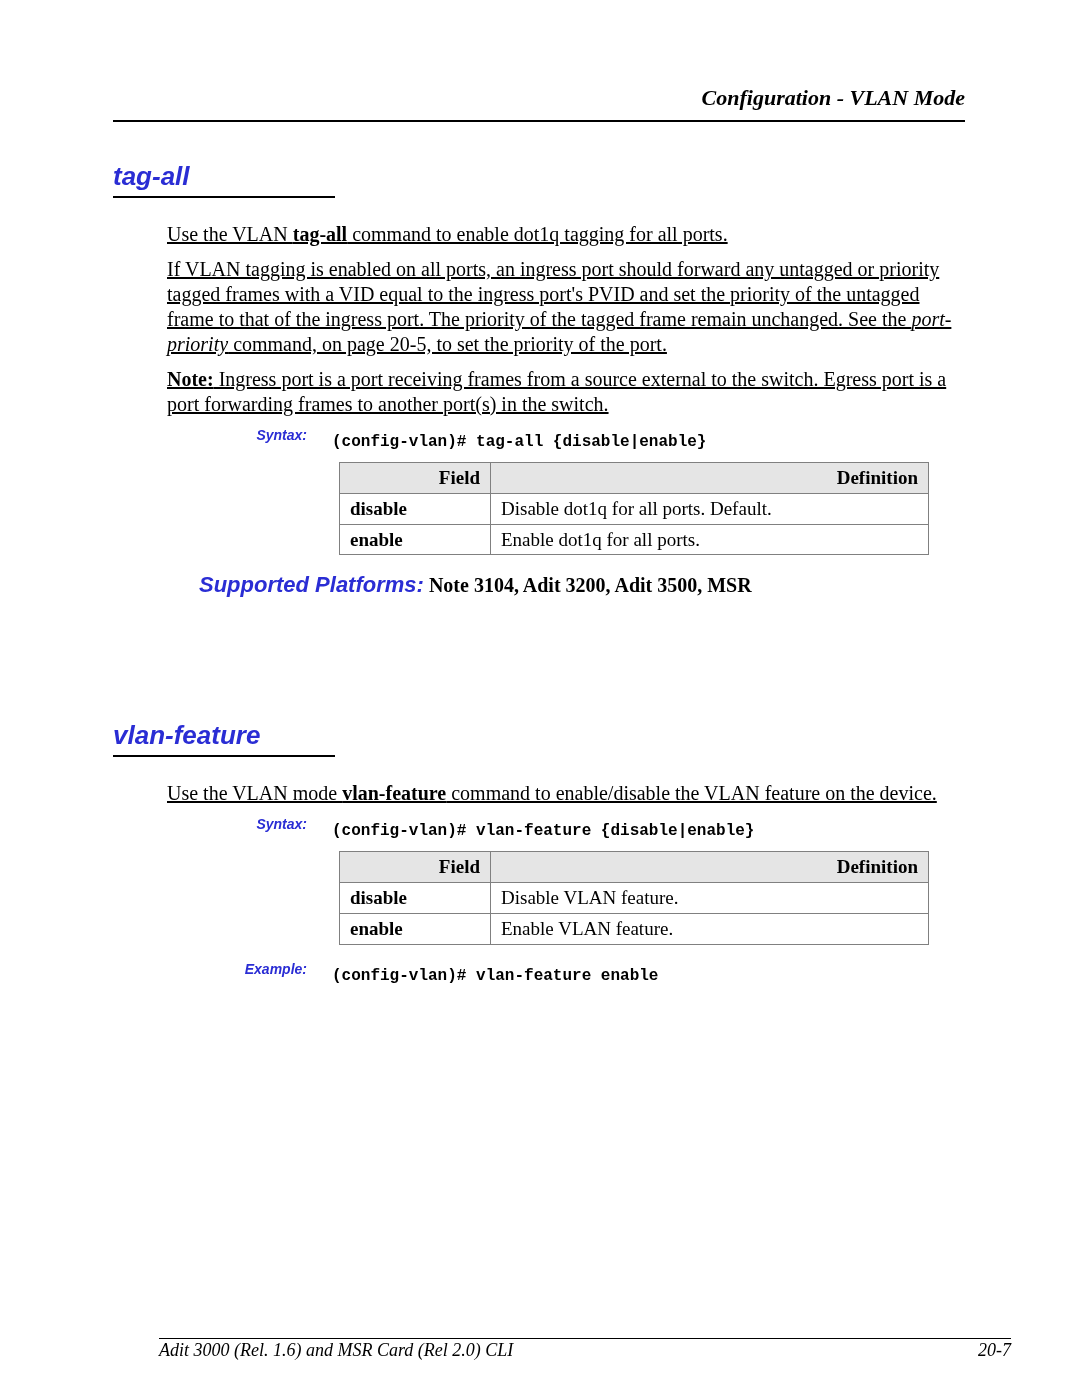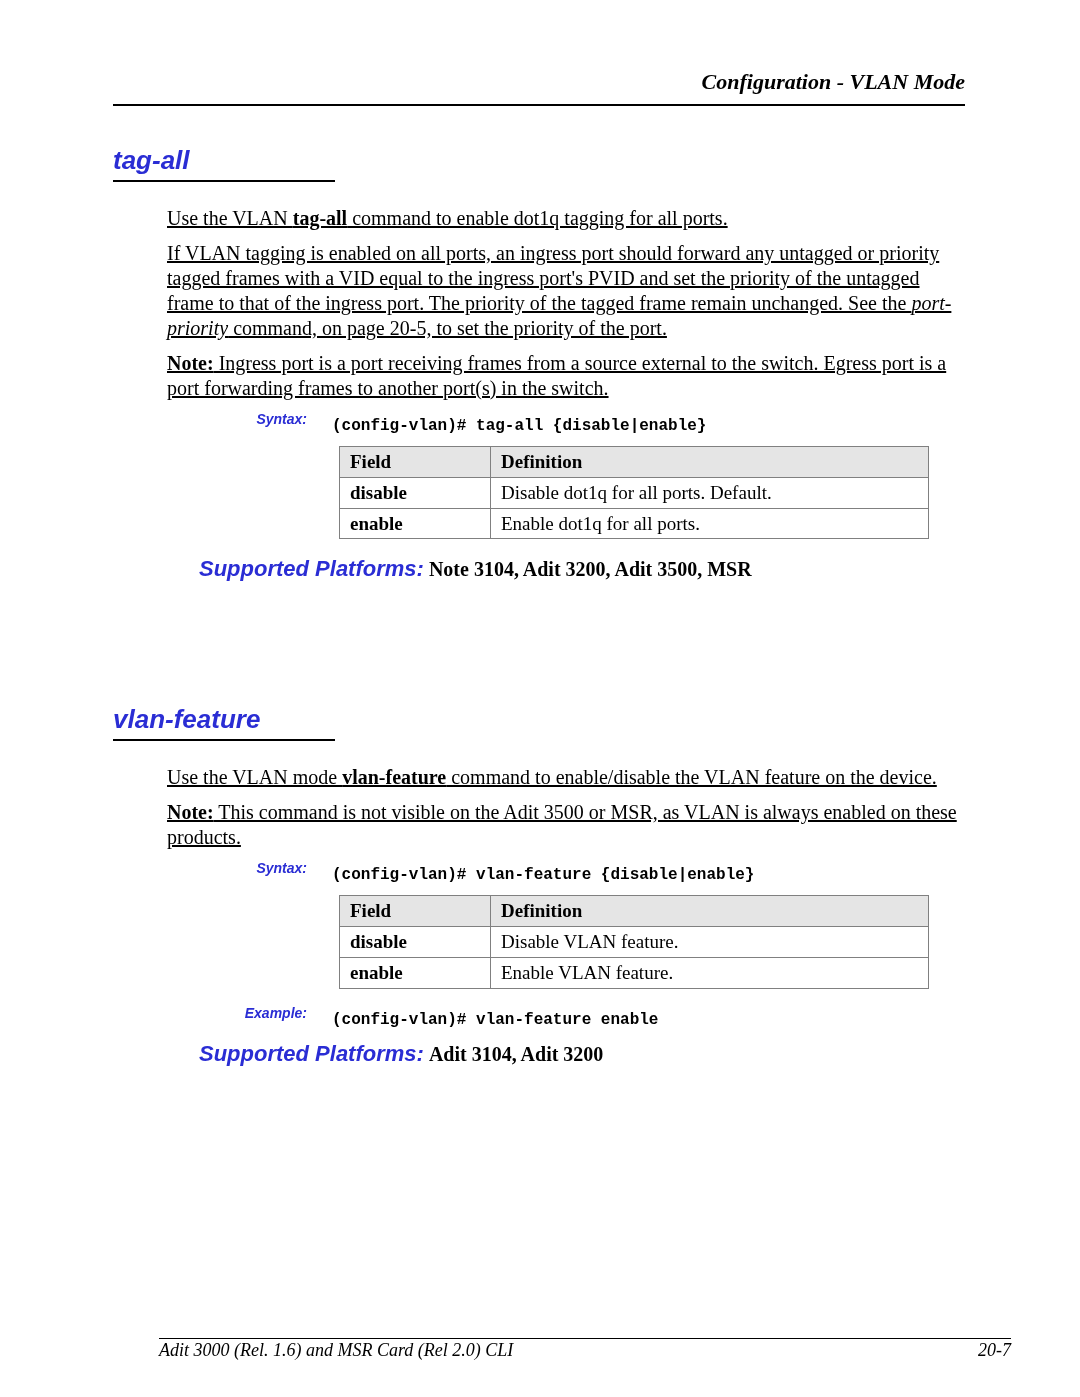--- a/index.html
+++ b/index.html
@@ -10,21 +10,21 @@
     padding: 0;
     width: 1080px;
     height: 1397px;
     position: relative;
     font-size: 20px;
     line-height: 1.25;
   }
   .page {
     position: absolute;
     left: 113px;
-    top: 68px;
+    top: 84px;
     width: 852px;
   }
   .header-title {
     text-align: right;
     font-style: italic;
     font-weight: bold;
     font-size: 22px;
     padding-bottom: 8px;
     margin-bottom: 38px;
     border-bottom: 2px solid #000;
@@ -106,20 +106,21 @@
   }
   table.fields th, table.fields td {
     border: 1px solid #808080;
     text-align: left;
     padding: 3px 10px 3px 10px;
     vertical-align: top;
   }
   table.fields th {
     background: #e5e5e5;
     font-weight: bold;
+    text-align: right;
   }
   table.fields td.fname {
     font-weight: bold;
     width: 130px;
   }
   .section-gap {
     height: 110px;
   }
   .footer {
     position: absolute;
@@ -187,23 +188,20 @@
 
   <div class="section-gap"></div>
 
   <div class="section-heading">vlan-feature</div>
   <div class="heading-rule"></div>
 
   <div class="body-block">
     <p class="para">
       <span>Use the VLAN mode </span><span class="bold">vlan-feature</span><span> command to enable/disable the VLAN feature on the device.</span>
     </p>
-    <p class="para">
-      <span class="note-label">Note:</span><span> This command is not visible on the Adit 3500 or MSR, as VLAN is always enabled on these products.</span>
-    </p>
 
     <div class="row">
       <span class="labelcol">Syntax:</span>
       <span class="mono after-label">(config-vlan)# vlan-feature {disable|enable}</span>
     </div>
 
     <table class="fields">
       <tbody>
           <tr>
         <th>Field</th>
@@ -218,24 +216,20 @@
         <td>Enable VLAN feature.</td>
       </tr>
     </tbody>
       </table>
 
     <div class="row">
       <span class="labelcol">Example:</span>
       <span class="mono after-label">(config-vlan)# vlan-feature enable</span>
     </div>
 
-    <div class="row" style="margin-left:32px;">
-      <span class="labelcol-wide" style="padding-left:0;">Supported Platforms: </span>
-      <span class="platforms"> Adit 3104, Adit 3200</span>
-    </div>
   </div>
 
 </div>
 
 <div class="footer">
   <span>Adit 3000 (Rel. 1.6) and MSR Card (Rel 2.0) CLI</span>
   <span>20-7</span>
 </div>
 
 </body></html>

